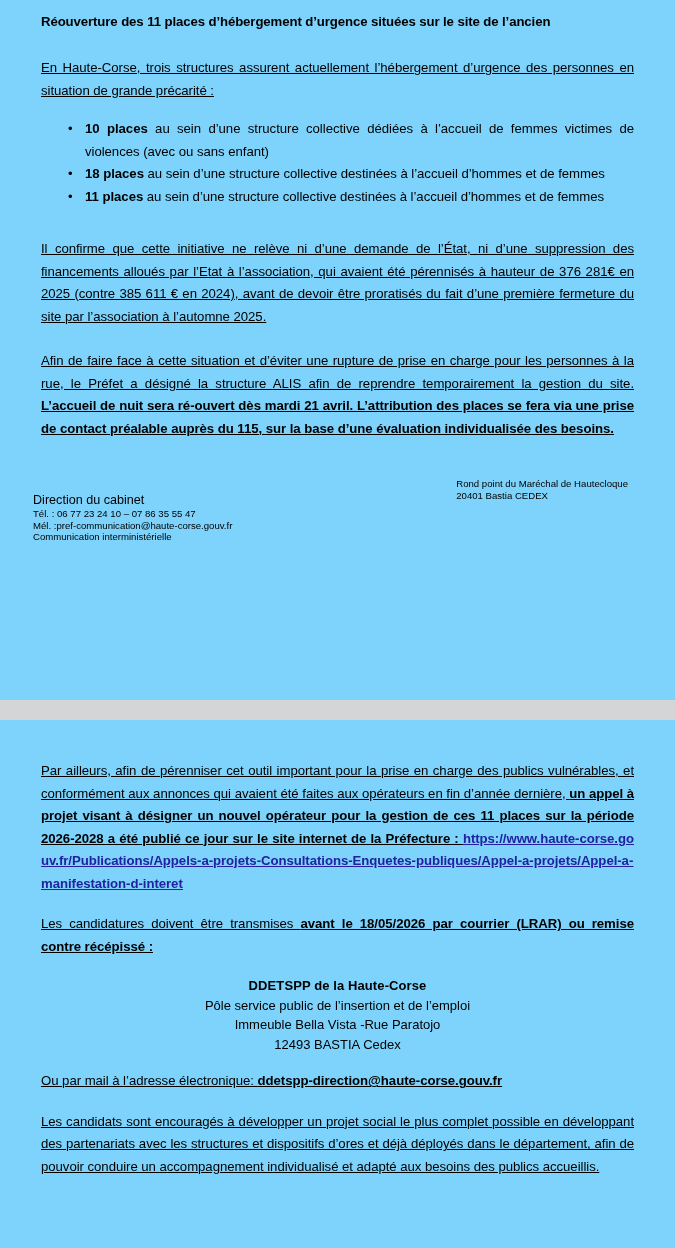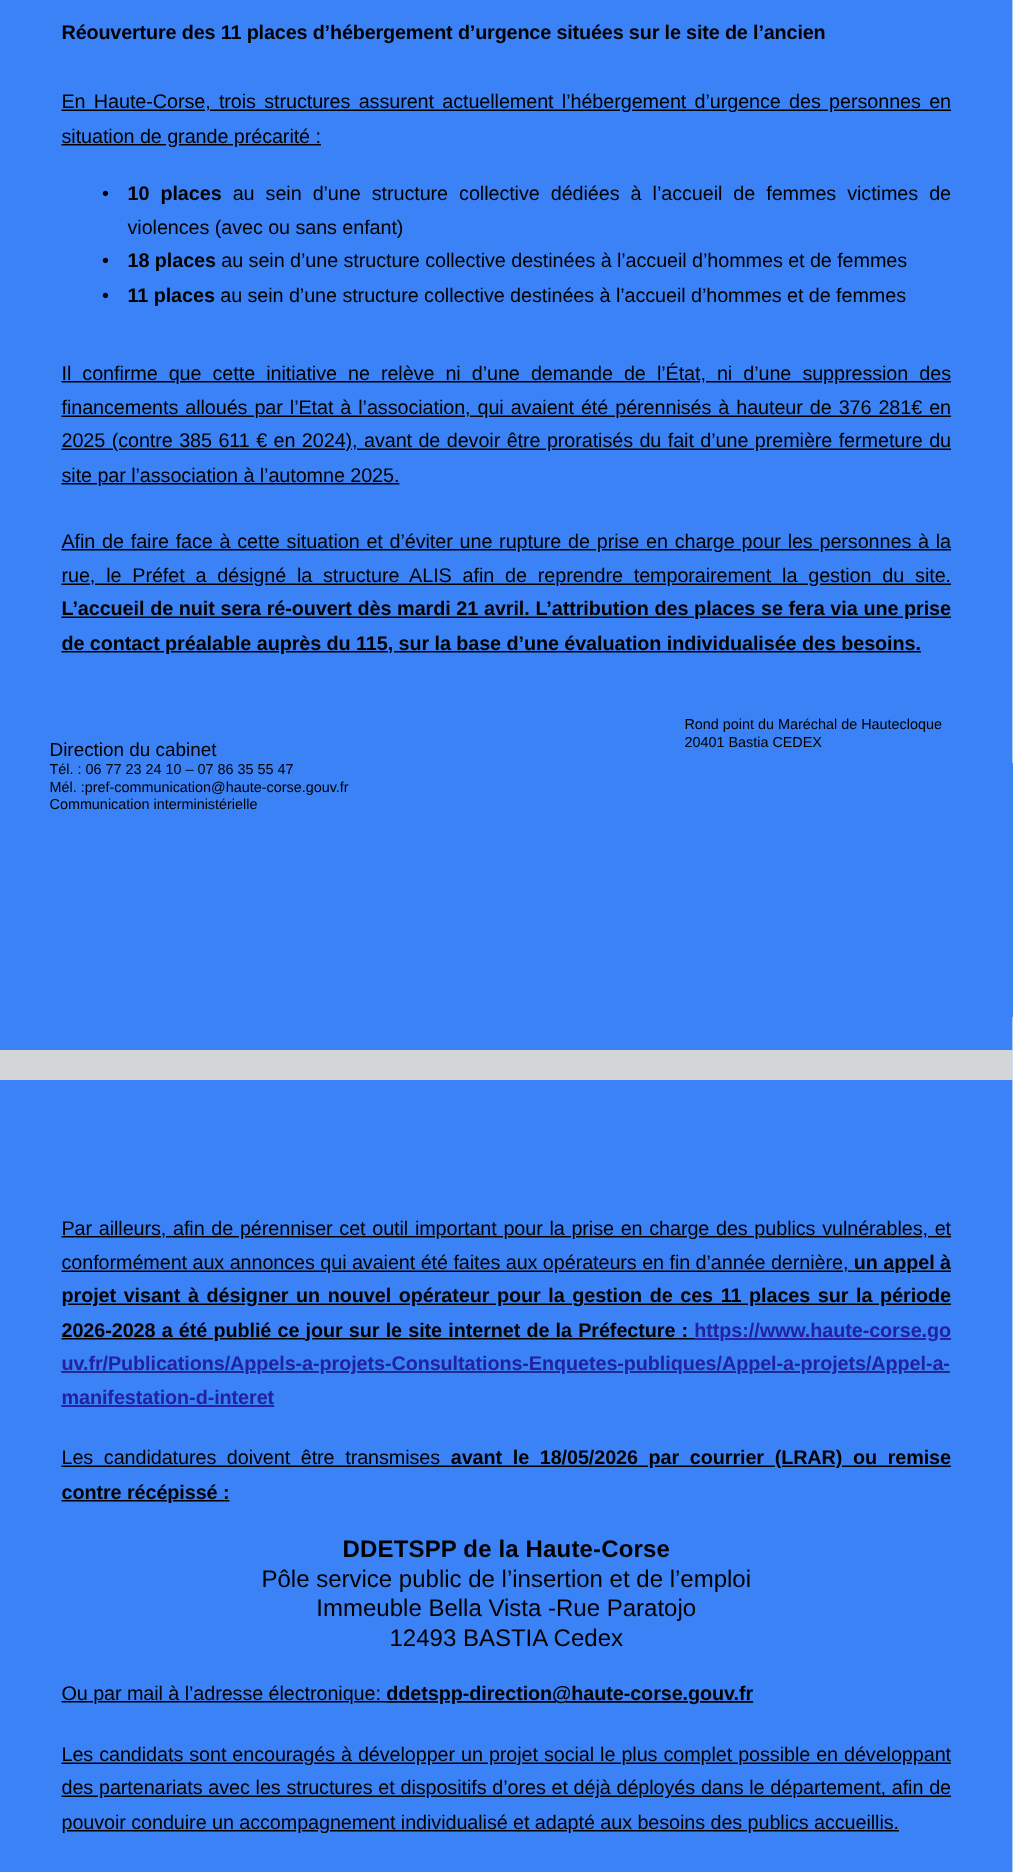--- a/index.html
+++ b/index.html
@@ -11,33 +11,33 @@
     width: 675px;
     height: 1248px;
     font-family: "Liberation Sans", sans-serif;
     color: #000000;
     overflow: hidden;
     position: relative;
   }
   .page {
     position: relative;
     box-sizing: border-box;
-    background: #3b82f6;
+    background: #7dd3fc;
   }
   .page-one {
     padding: 12px 41px 0 41px;
     height: 700px;
   }
   .page-gap {
     height: 20px;
     background: #d4d5d7;
     width: 100%;
   }
   .page-two {
-    padding: 88px 41px 0 41px;
+    padding: 40px 41px 0 41px;
     height: 528px;
   }
 
   h1.doc-title {
     font-size: 13.2px;
     line-height: 19px;
     font-weight: bold;
     margin: 0 0 0 0;
     letter-spacing: -0.1px;
     text-align: left;
@@ -125,21 +125,21 @@
     right: 6px;
     top: 24px;
     font-size: 9.6px;
     line-height: 11.6px;
     font-family: "Liberation Sans", sans-serif;
   }
   .footer-right p { margin: 0; }
 
   .addr-block {
     text-align: center;
-    font-size: 16px;
+    font-size: 13px;
     line-height: 19.6px;
     font-family: "Liberation Sans", sans-serif;
   }
   .addr-block .addr-title {
     font-weight: bold;
     letter-spacing: 0.1px;
   }
   .addr-block div { margin: 0; }
 </style>
 </head>

